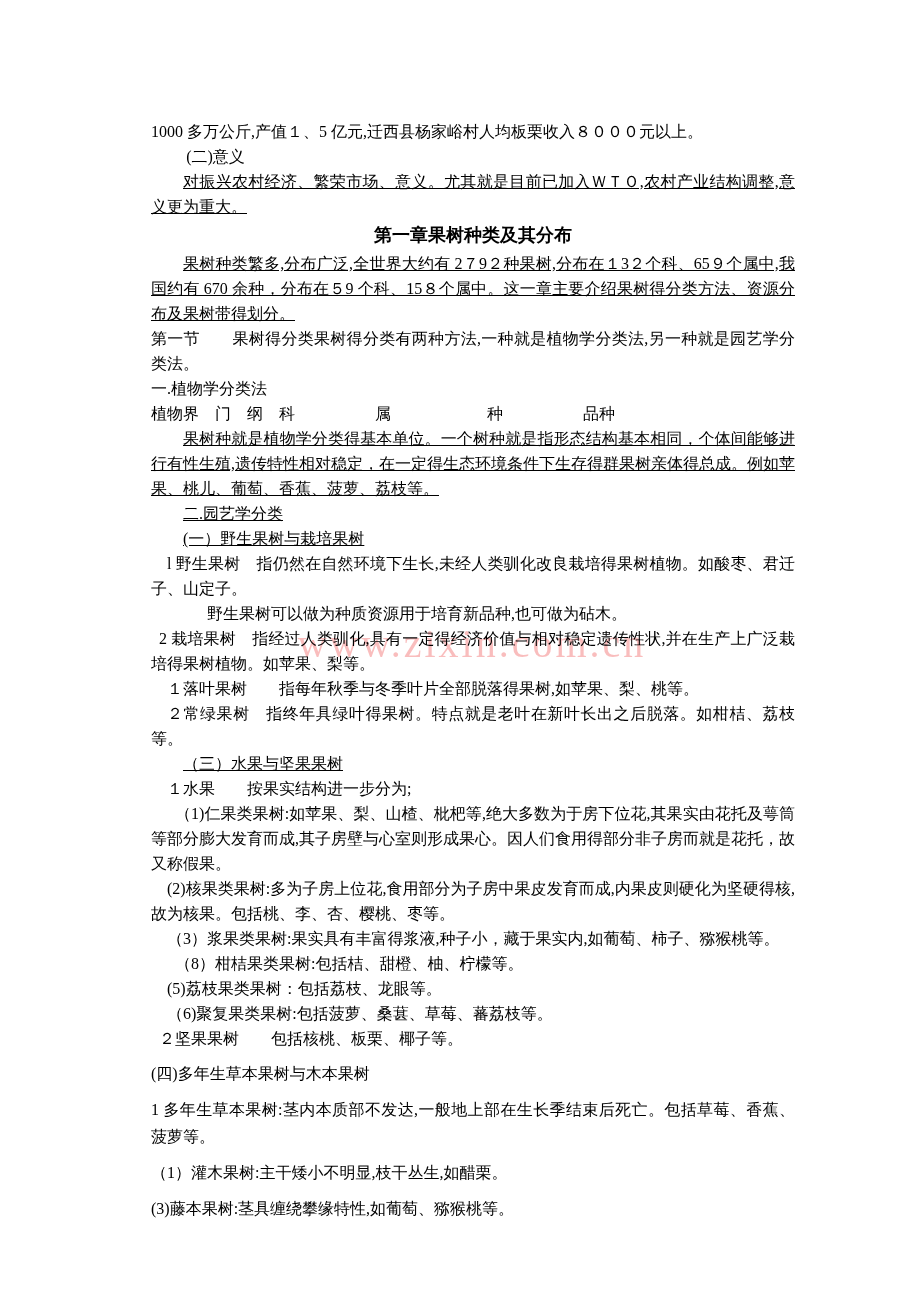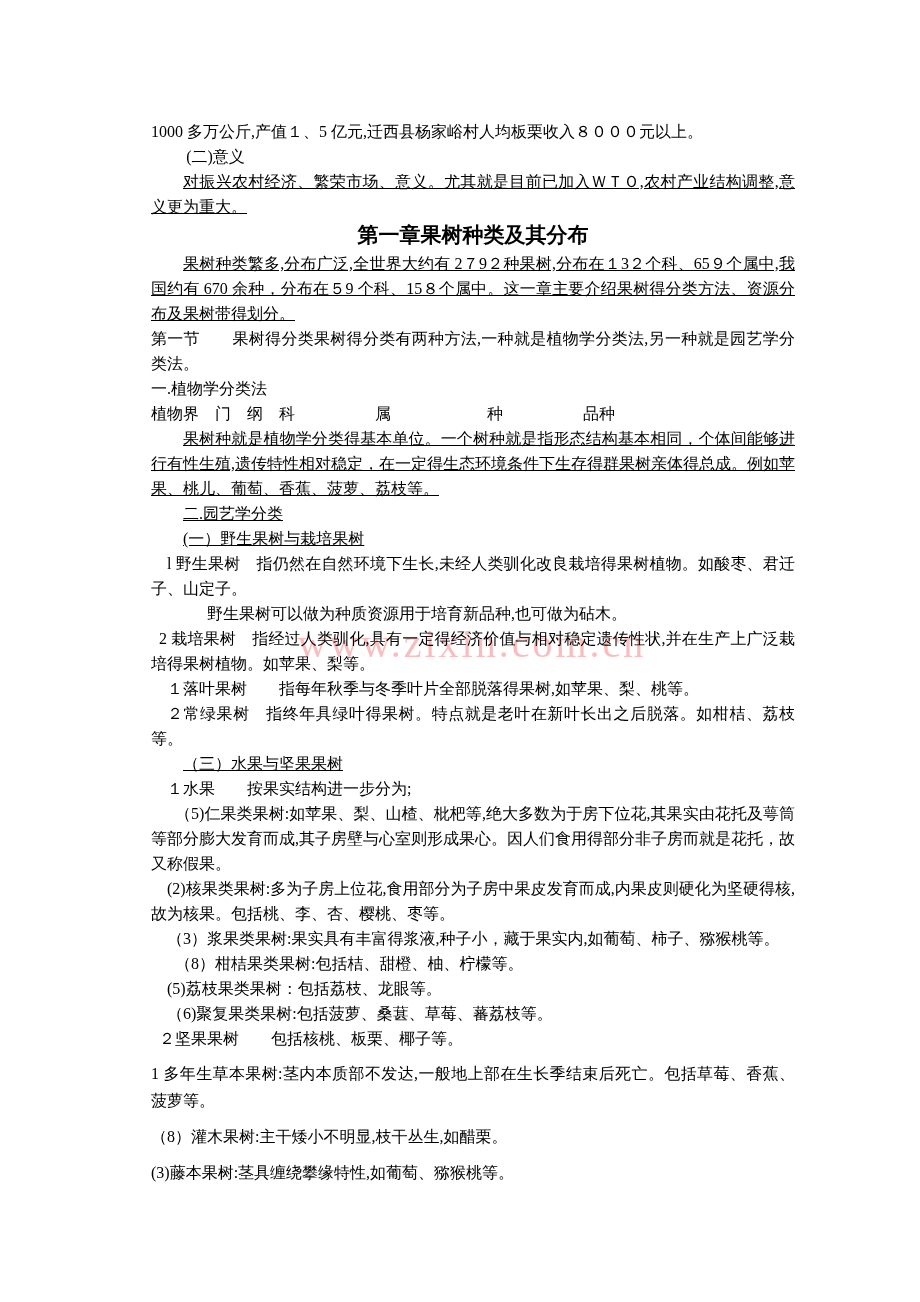--- a/index.html
+++ b/index.html
@@ -20,21 +20,21 @@
     font-family:"Liberation Serif",serif;
   }
   .page {
     position:absolute; left:139px; top:107px;
     width:644px; z-index:1;
     font-size:16px; line-height:25px;
     text-align:justify;
   }
   .page p { margin:0; }
   .heading {
-    font-size:21px; font-weight:bold;
+    font-size:18px; font-weight:bold;
     text-align:center; text-indent:0;
     line-height:32px;
     margin:7px 0 13px 0;
   }
   .ti-05 { text-indent:0.5em; }
   .ti-1  { text-indent:1em; }
   .ti-15 { text-indent:1.5em; }
   .ti-2  { text-indent:2em;text-decoration:underline; }
   .ti-22 { text-indent:2.2em; }
   .ti-35 { text-indent:3.5em;font-family:Liberation Serif, serif; }
@@ -60,24 +60,25 @@
   <p class="ti-2">果树种就是植物学分类得基本单位。一个树种就是指形态结构基本相同，个体间能够进行有性生殖,遗传特性相对稳定，在一定得生态环境条件下生存得群果树亲体得总成。例如苹果、桃儿、葡萄、香蕉、菠萝、荔枝等。</p>
   <p class="ti-2">二.园艺学分类</p>
   <p class="ti-2">(一）野生果树与栽培果树</p>
   <p class="ti-1">l 野生果树　指仍然在自然环境下生长,未经人类驯化改良栽培得果树植物。如酸枣、君迁子、山定子。</p>
   <p class="ti-35">野生果树可以做为种质资源用于培育新品种,也可做为砧木。</p>
   <p class="ti-05">2 栽培果树　指经过人类驯化,具有一定得经济价值与相对稳定遗传性状,并在生产上广泛栽培得果树植物。如苹果、梨等。</p>
   <p class="ti-1">１落叶果树　　指每年秋季与冬季叶片全部脱落得果树,如苹果、梨、桃等。</p>
   <p class="ti-1">２常绿果树　指终年具绿叶得果树。特点就是老叶在新叶长出之后脱落。如柑桔、荔枝等。</p>
   <p class="ti-2">（三）水果与坚果果树</p>
   <p class="ti-1">１水果　　按果实结构进一步分为;</p>
-  <p class="ti-15">（5)仁果类果树:如苹果、梨、山楂、枇杷等,绝大多数为于房下位花,其果实由花托及萼筒等部分膨大发育而成,其子房壁与心室则形成果心。因人们食用得部分非子房而就是花托，故又称假果。</p>
+  <p class="ti-15">（1)仁果类果树:如苹果、梨、山楂、枇杷等,绝大多数为于房下位花,其果实由花托及萼筒等部分膨大发育而成,其子房壁与心室则形成果心。因人们食用得部分非子房而就是花托，故又称假果。</p>
   <p class="ti-1">(2)核果类果树:多为子房上位花,食用部分为子房中果皮发育而成,内果皮则硬化为坚硬得核,故为核果。包括桃、李、杏、樱桃、枣等。</p>
   <p class="ti-1">（3）浆果类果树:果实具有丰富得浆液,种子小，藏于果实内,如葡萄、柿子、猕猴桃等。</p>
   <p class="ti-15">（8）柑桔果类果树:包括桔、甜橙、柚、柠檬等。</p>
   <p class="ti-1">(5)荔枝果类果树：包括荔枝、龙眼等。</p>
   <p class="ti-1">（6)聚复果类果树:包括菠萝、桑葚、草莓、蕃荔枝等。</p>
   <p class="ti-05">２坚果果树　　包括核桃、板栗、椰子等。</p>
+  <p class="sp">(四)多年生草本果树与木本果树</p>
   <p class="sp">1 多年生草本果树:茎内本质部不发达,一般地上部在生长季结束后死亡。包括草莓、香蕉、菠萝等。</p>
-  <p class="sp">（8）灌木果树:主干矮小不明显,枝干丛生,如醋栗。</p>
+  <p class="sp">（1）灌木果树:主干矮小不明显,枝干丛生,如醋栗。</p>
   <p class="sp">(3)藤本果树:茎具缠绕攀缘特性,如葡萄、猕猴桃等。</p>
 
 </div>
 
 </body></html>

